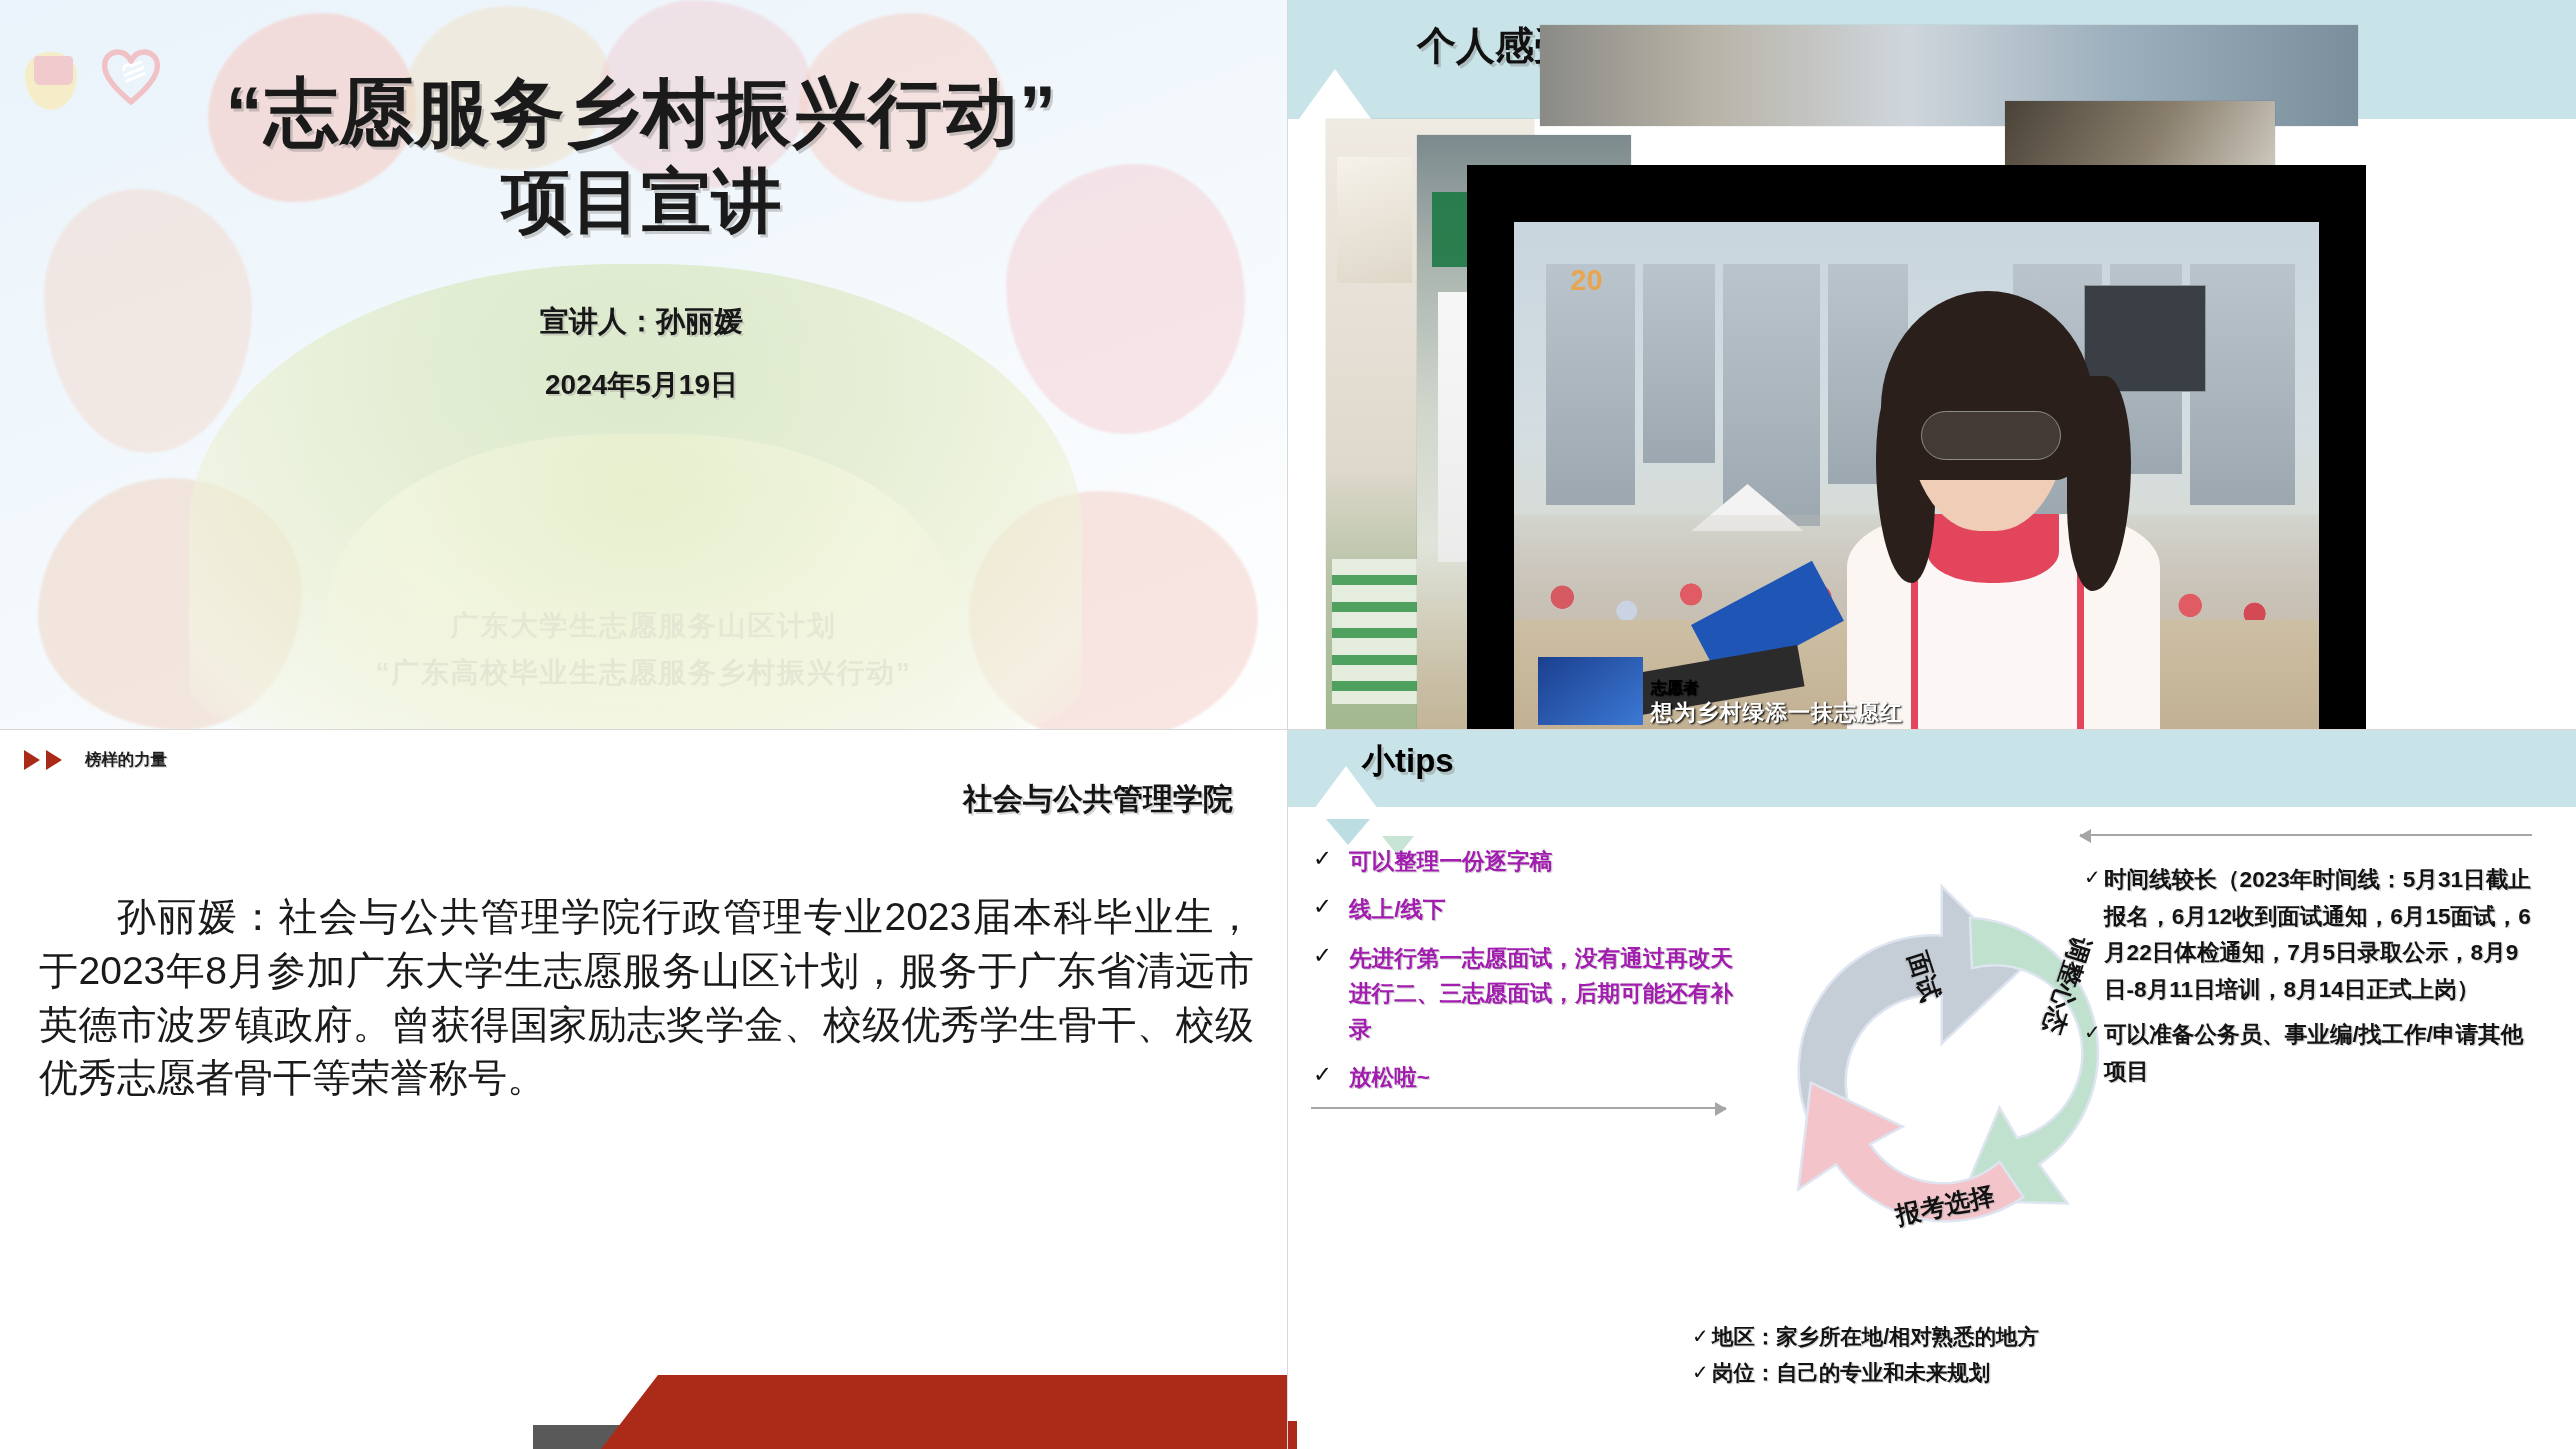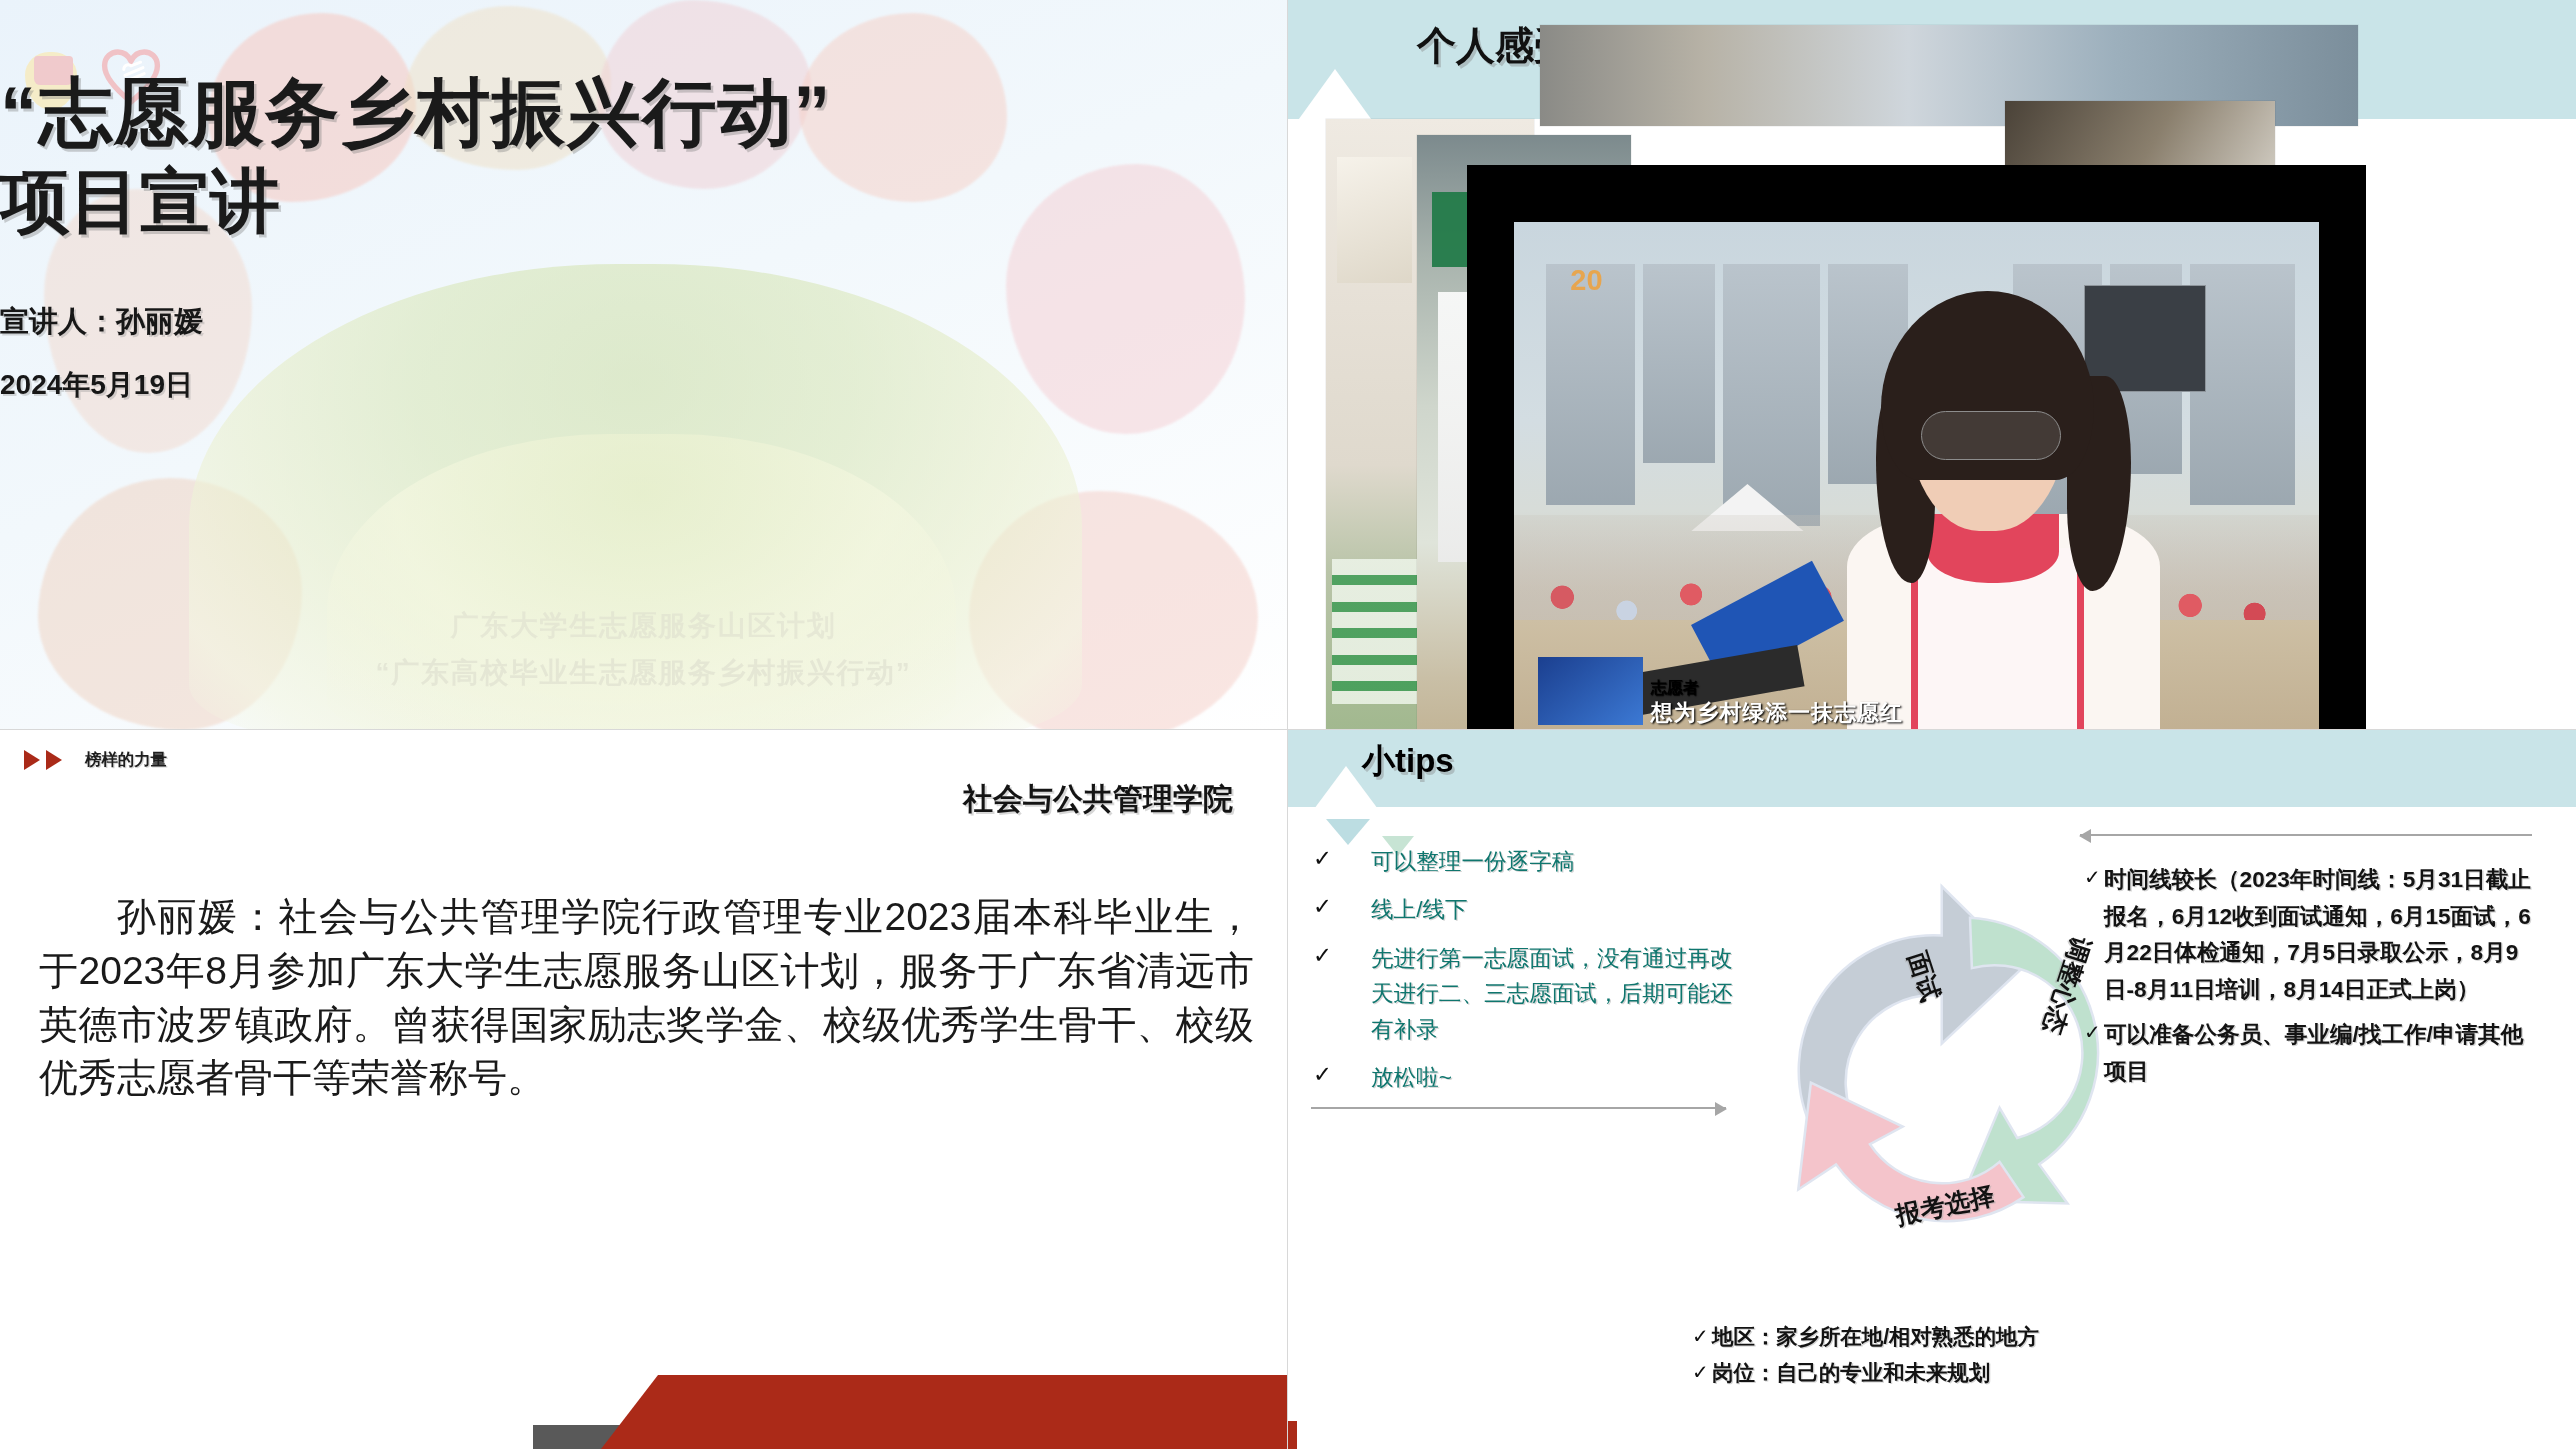--- a/index.html
+++ b/index.html
@@ -26,21 +26,21 @@
   .b8{left:969px;top:491px;width:289px;height:252px;background:#f4c8c0;opacity:.45;border-radius:45% 55% 55% 45%/50% 50% 50% 50%;}
   .hill{position:absolute;left:189px;top:264px;width:893px;height:478px;background:radial-gradient(ellipse at 50% 25%,#cfe0ae 0%,#d9e7bb 35%,#e9efcd 62%,#f3f6e2 85%,rgba(255,255,255,0) 100%);opacity:.62;border-radius:48% 48% 18% 18%/55% 55% 12% 12%;}
   .hill2{position:absolute;left:327px;top:434px;width:629px;height:296px;background:radial-gradient(ellipse at 50% 20%,#e9f0cd 0%,#f4f7e0 55%,rgba(255,255,255,0) 100%);opacity:.7;border-radius:45% 45% 10% 10%/60% 60% 10% 10%;}
   .ghost{position:absolute;left:0;right:0;text-align:center;color:#ffffff;opacity:.55;font-weight:700;letter-spacing:.06em;}
   .ghost-big{top:142px;font-size:208px;line-height:208px;color:rgba(255,255,255,.6);text-shadow:0 0 6.3px rgba(255,255,255,.4);}
   .ghost-l1{top:607px;font-size:28px;color:#d9d9cb;opacity:.45;font-weight:700;}
   .ghost-l2{top:654px;font-size:28px;color:#d6d6c8;opacity:.45;font-weight:700;}
   .badge{position:absolute;left:25px;top:52px;width:52px;height:58px;background:#fbe9ad;opacity:.65;border-radius:46% 46% 50% 50%/40% 40% 60% 60%;}
   .badge:after{content:"";position:absolute;left:8.8px;top:3.8px;width:39px;height:29px;background:#f3b5b4;border-radius:3.8px 3.8px 6.3px 6.3px;}
   .heartico{position:absolute;left:101px;top:49px;width:60px;height:57px;}
-  .title-wrap{position:absolute;left:0;right:4px;top:69px;}
+  .title-wrap{position:absolute;left:0;right:4px;top:69px;text-align:center;}
   .t-line1{font-size:74px;font-weight:800;color:#1a1a1a;letter-spacing:.02em;text-shadow:2.5px 3.1px 0 rgba(120,120,120,.35);line-height:1.18;}
   .t-line2{font-size:70px;font-weight:800;color:#1a1a1a;text-shadow:2.5px 3.1px 0 rgba(120,120,120,.35);line-height:1.3;}
   .t-sub{margin-top:55px;font-size:29px;font-weight:700;color:#171717;text-shadow:1.9px 1.9px 0 rgba(150,150,150,.35);}
   .t-date{margin-top:24px;font-size:28px;font-weight:700;color:#171717;text-shadow:1.9px 1.9px 0 rgba(150,150,150,.35);}
 
   
   .tealbar{position:absolute;left:0;top:0;right:0;height:119px;background:#c9e4e8;}
   .tealbar .notch{position:absolute;left:7.5px;top:69px;width:0;height:0;border-left:39px solid transparent;border-right:39px solid transparent;border-bottom:54px solid #fff;}
   .sec-title{position:absolute;left:129px;top:19px;font-size:39px;font-weight:800;color:#111;text-shadow:2.5px 2.5px 0 rgba(130,130,130,.38);}
   .photo{position:absolute;box-shadow:0 0 0 0.6px rgba(0,0,0,.08);background-size:cover;background-position:center;}
@@ -100,21 +100,21 @@
 
   
   .s4-teal{position:absolute;left:0;top:0;right:0;height:77px;background:#c9e4e8;}
   .s4-notch{position:absolute;left:6.3px;top:36px;width:0;height:0;border-left:52px solid transparent;border-right:52px solid transparent;border-bottom:70px solid #fff;}
   .s4-tri1{position:absolute;left:38px;top:89px;width:0;height:0;border-left:22.6px solid transparent;border-right:22.6px solid transparent;border-top:26.4px solid #bcdde2;}
   .s4-tri2{position:absolute;left:94px;top:106px;width:0;height:0;border-left:16.4px solid transparent;border-right:16.4px solid transparent;border-top:20px solid #c7e4d4;}
   .s4-title{position:absolute;left:74px;top:8.8px;font-size:33px;font-weight:700;color:#000000;text-shadow:2.5px 2.5px 0 rgba(130,130,130,.38);}
   .tiplist{position:absolute;left:25px;top:114px;width:440px;}
   .tipitem{display:flex;align-items:flex-start;margin-bottom:12.6px;}
   .ck{flex:0 0 36px;font-size:22.6px;color:#111;line-height:1.36;font-weight:400;}
-  .tiptxt{font-size:22.6px;font-weight:400;color:#0f766e;line-height:1.58;text-shadow:1.3px 1.3px 0 rgba(160,160,160,.45);margin-left:22px;}
+  .tiptxt{font-size:22.6px;font-weight:700;color:#a21caf;line-height:1.58;text-shadow:1.3px 1.3px 0 rgba(160,160,160,.45);}
   .hline{position:absolute;left:22.6px;top:377px;width:415px;height:0;border-top:2.5px solid #a6a6a6;}
   .hline:after{content:"";position:absolute;right:-1.3px;top:-7px;width:0;height:0;border-left:12.6px solid #a6a6a6;border-top:7px solid transparent;border-bottom:7px solid transparent;}
   .hline2{position:absolute;left:792px;top:104px;width:452px;height:0;border-top:2.5px solid #a6a6a6;}
   .hline2:before{content:"";position:absolute;left:-1.3px;top:-7px;width:0;height:0;border-right:12.6px solid #a6a6a6;border-top:7px solid transparent;border-bottom:7px solid transparent;}
   .cycle{position:absolute;left:465px;top:82px;width:390px;height:428px;}
   .arclabel{position:absolute;font-size:25px;font-weight:800;color:#111;text-shadow:1.3px 1.3px 0 rgba(170,170,170,.5);white-space:nowrap;}
   .lab-int{left:146px;top:148px;transform:rotate(72deg);transform-origin:center;}
   .lab-adj{left:264px;top:157px;transform:rotate(108deg);transform-origin:center;}
   .lab-app{left:142px;top:377px;transform:rotate(-12deg);transform-origin:center;}
   .rightcol{position:absolute;left:796px;top:132px;width:453px;}

